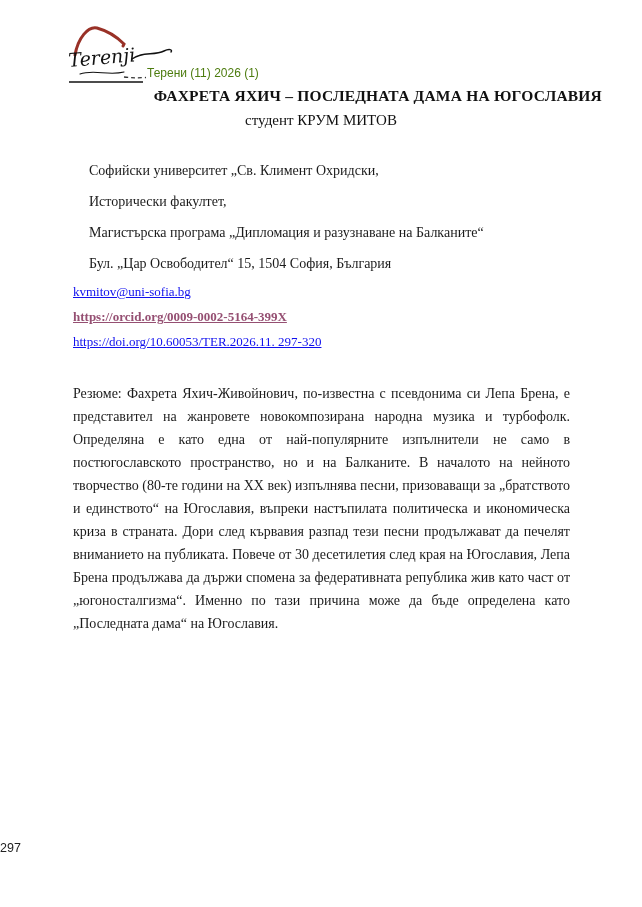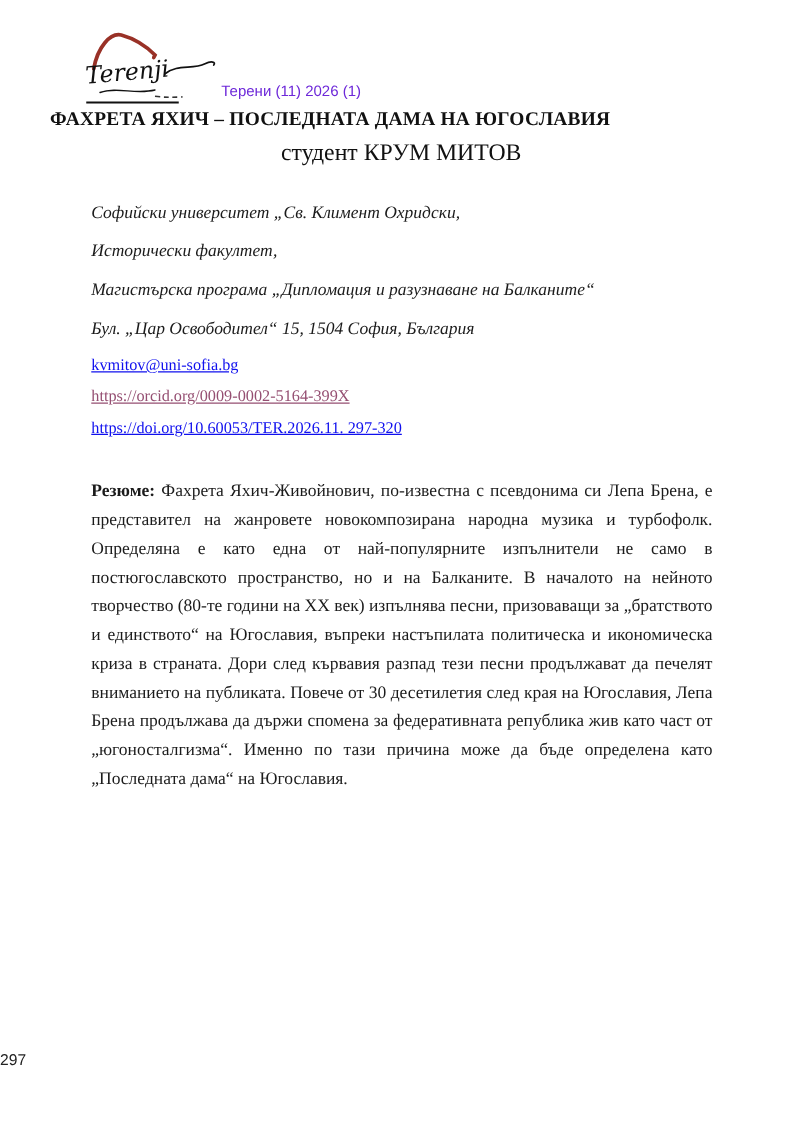--- a/index.html
+++ b/index.html
@@ -9,54 +9,54 @@
     background:#ffffff;
     color:#1b1b1b;
     font-family:"Liberation Serif","DejaVu Serif",serif;
     overflow:hidden;
   }
   
   .logo{position:absolute;left:66px;top:22px;width:124px;height:62px;}
   .issue{
     position:absolute;left:147px;top:66px;
     font-family:"Liberation Sans","DejaVu Sans",sans-serif;
-    font-size:12px;color:#6d28d9;white-space:nowrap;margin-left:30px;
+    font-size:12px;color:#4d7c0f;white-space:nowrap;
   }
   
   .title{
     position:absolute;left:40px;right:40px;top:87px;
-    margin:0;text-align:left;
+    margin:0;text-align:right;
     font-size:15.5px;font-weight:bold;letter-spacing:.2px;
     color:#111;
   }
   .author{
     position:absolute;left:40px;right:40px;top:112px;
     margin:0;text-align:center;
-    font-size:19px;color:#111;
+    font-size:15px;color:#111;
   }
   
-  .affiliation{position:absolute;left:73px;right:70px;top:163px;font-style:italic;}
+  .affiliation{position:absolute;left:89px;right:70px;top:163px;}
   .affiliation p{margin:0 0 16px 0;font-size:14px;line-height:15px;}
   
   .links{position:absolute;left:73px;right:70px;top:285px;}
   .links a{
     display:block;margin:0 0 11px 0;
     font-size:13px;line-height:14px;
     color:#1010ee;text-decoration:underline;
     cursor:pointer;
   }
-  .links a.visited{color:#954F72;}
+  .links a.visited{color:#954F72;font-weight:bold;}
   
   .body-text{position:absolute;left:73px;right:72px;top:382px;}
   .body-text p{
     margin:0;text-align:justify;
     font-size:14px;line-height:23px;
   }
   .body-text p.keywords{margin-top:7px;}
-  .body-text strong{font-weight:bold;}
+  .body-text strong{font-weight:normal;}
   
   .footer{
     position:absolute;left:0;right:0;top:841px;
     text-align:left;
     font-family:"Liberation Sans","DejaVu Sans",sans-serif;
     font-size:12.5px;color:#222;
   }
 </style>
 </head>
 <body>

